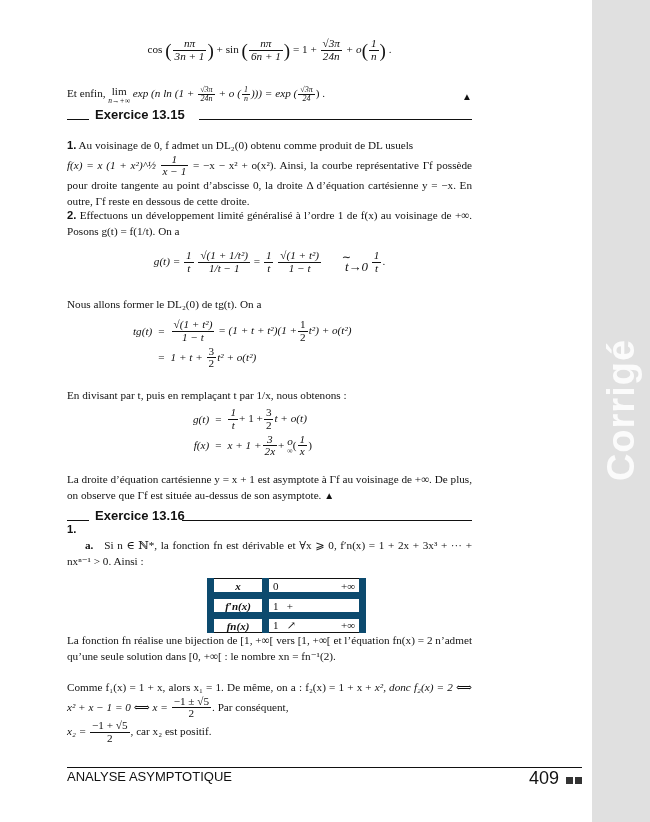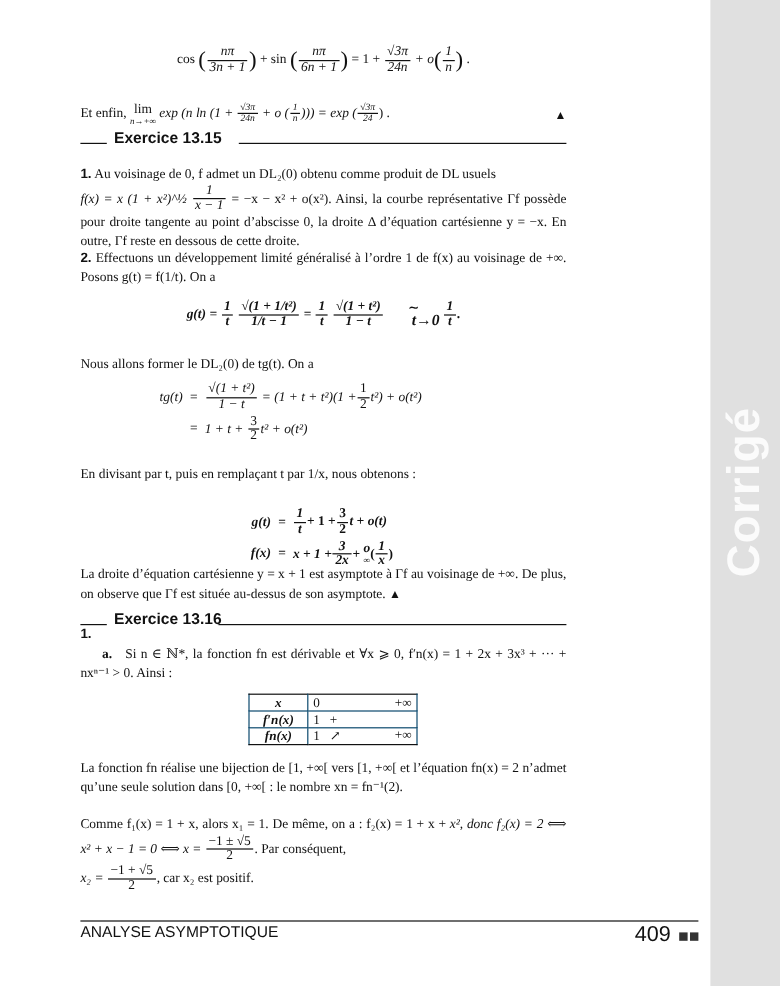--- a/index.html
+++ b/index.html
@@ -19,21 +19,21 @@
   .bold { font-weight:bold; }
   .sans { font-family:"Liberation Sans","DejaVu Sans",sans-serif; }
   .exh { position:absolute; left:67px; width:405px; height:16px; }
   .exh .l1 { position:absolute; left:0; bottom:2px; width:22px; border-bottom:1.3px solid #111; }
   .exh .t { position:absolute; left:28px; bottom:0; font-family:"Liberation Sans","DejaVu Sans",sans-serif; font-weight:bold; font-size:13px; }
   .exh .l2 { position:absolute; right:0; bottom:2px; border-bottom:1.3px solid #111; }
   .tri { position:absolute; right:0; font-size:10px; }
   .eqtab { border-collapse:collapse; margin:0 auto; }
   .eqtab td { padding:1px 3px; vertical-align:middle; }
   .vt { border-collapse:collapse; position:absolute; left:207px; top:578px; font-size:11px; }
-  .vt td { border:1px solid #0c4a6e; padding:0 4px; height:13px; }
+  .vt td { border:7px solid #0c4a6e; padding:0 4px; height:13px; }
   .vt tr:first-child td { border-top:1.5px solid #111; }
   .vt tr:nth-child(2) td { border-top:1.5px solid #111; }
   .vt tr:last-child td { border-bottom:1.5px solid #111; }
   .vt td.h { font-weight:bold; font-style:italic; text-align:center; width:40px; }
   .vt td.v { width:82px; }
   .footer-line { position:absolute; left:67px; top:767px; width:515px; border-top:0.8px solid #111; }
   .footer-l { position:absolute; left:67px; top:769px; font-family:"Liberation Sans","DejaVu Sans",sans-serif; font-size:13px; }
   .footer-r { position:absolute; right:68px; top:768px; font-family:"Liberation Sans","DejaVu Sans",sans-serif; font-size:18px; }
   .sqbox { display:inline-block; width:7px; height:7px; background:#333; margin-left:2px; vertical-align:0px; }
 </style>
@@ -80,21 +80,21 @@
   <span class="frac m"><span class="num">1</span><span>x − 1</span></span>
   <span>= −x − x² + o(x²). Ainsi, la courbe représentative</span>
   <span>Γf possède pour droite tangente au point d’abscisse 0, la droite Δ d’équation cartésienne y = −x. En outre, Γf reste en dessous de cette droite.</span>
 </div>
 
 <div class="blk" style="top:208px;">
   <span class="bold sans">2.</span>
   <span>Effectuons un développement limité généralisé à l’ordre 1 de f(x) au voisinage de +∞. Posons g(t) = f(1/t). On a</span>
 </div>
 
-<div class="blk center" style="top:250px;font-weight:bold;">
+<div class="blk center" style="top:250px;">
   <span class="m">g(t) =</span>
   <span class="frac m"><span class="num">1</span><span>t</span></span>
   <span class="frac m"><span class="num">√(1 + 1/t²)</span><span>1/t − 1</span></span>
   <span>=</span>
   <span class="frac m"><span class="num">1</span><span>t</span></span>
   <span class="frac m"><span class="num">√(1 + t²)</span><span>1 − t</span></span>
   <span style="display:inline-block; text-align:center; vertical-align:middle; line-height:9px;"><span style="display:block;">∼</span><span class="m" style="display:block; font-size:13px;padding-left:20px;">t→0</span></span>
   <span class="frac m"><span class="num">1</span><span>t</span></span><span>.</span>
 </div>
 
@@ -115,21 +115,21 @@
       <td><span class="m">1 + t +</span>
         <span class="frac"><span class="num">3</span><span>2</span></span><span class="m">t² + o(t²)</span></td>
     </tr>
   </tbody>
     </table>
 </div>
 
 <div class="blk" style="top:388px;">En divisant par t, puis en remplaçant t par 1/x, nous obtenons :</div>
 
 <div class="blk" style="top:406px; left:190px; width:220px; text-align:left;">
-  <table class="eqtab" style="margin:16px;font-weight:bold;">
+  <table class="eqtab" style="margin:0;">
     <tbody>
         <tr>
       <td class="m" style="text-align:right;">g(t)</td>
       <td>=</td>
       <td><span class="frac m"><span class="num">1</span><span>t</span></span><span>+ 1 +</span><span class="frac"><span class="num">3</span><span>2</span></span><span class="m">t + o(t)</span></td>
     </tr>
     <tr>
       <td class="m" style="text-align:right;">f(x)</td>
       <td>=</td>
       <td><span class="m">x + 1 +</span><span class="frac m"><span class="num">3</span><span>2x</span></span><span>+</span>

